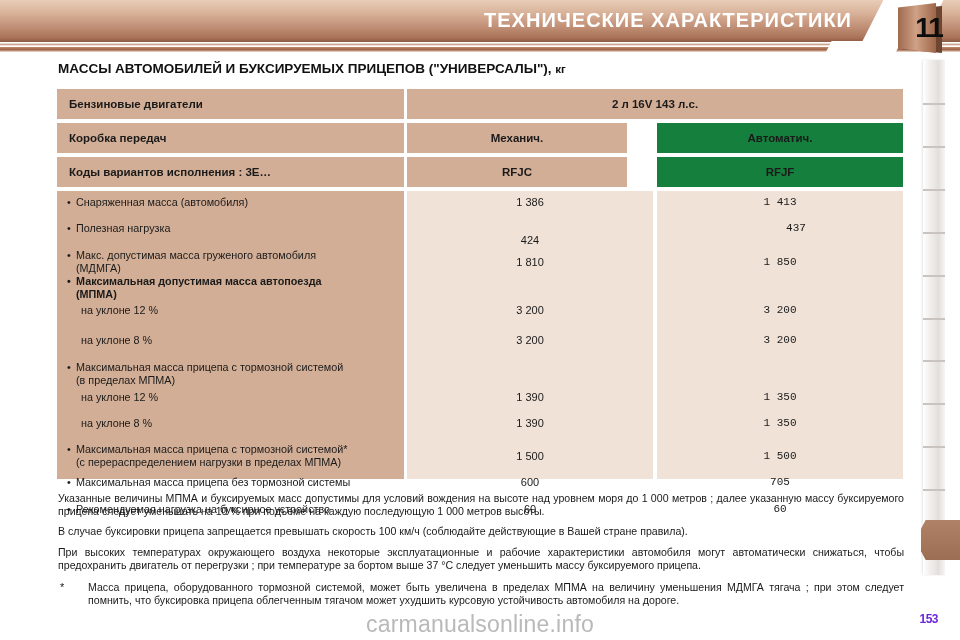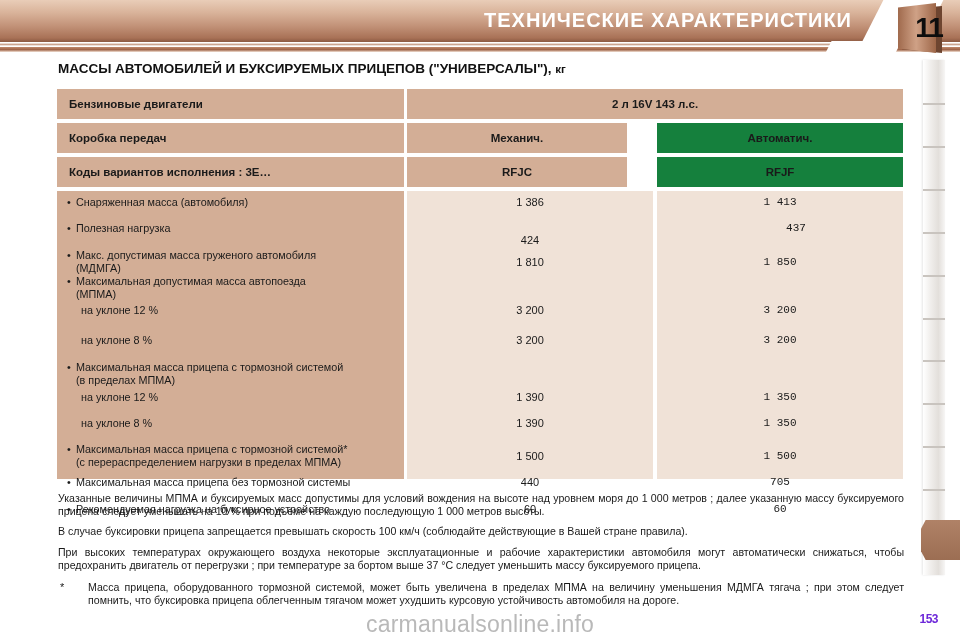--- a/index.html
+++ b/index.html
@@ -296,21 +296,21 @@
       <div class="cell-label-hdr">Коды вариантов исполнения : 3E…</div>
       <div class="cell-v1-hdr">RFJC</div>
       <div class="cell-v2-hdr">RFJF</div>
     </div>
 
     <div id="body-block">
       <div id="col-labels">
           <div class="lbl" style="top: 5px;"><span class="bullet">•</span><span>Снаряженная масса (автомобиля)</span></div>
           <div class="lbl" style="top: 58px;"><span class="bullet">•</span><span>Макс. допустимая масса груженого автомобиля</span><span class="cont">(МДМГА)</span></div>
           <div class="lbl" style="top: 31px;"><span class="bullet">•</span><span>Полезная нагрузка</span></div>
-          <div class="lbl" style="top: 84px;"><span class="bullet">•</span><span>Максимальная допустимая масса автопоезда</span><span class="cont">(МПМА)</span></div>
+          <div class="lbl" style="top: 84px; font-weight: bold;"><span class="bullet">•</span><span>Максимальная допустимая масса автопоезда</span><span class="cont">(МПМА)</span></div>
           <div class="lbl indent" style="top: 113px;"><span>на уклоне 12 %</span></div>
           <div class="lbl indent" style="top: 143px;"><span>на уклоне 8 %</span></div>
           <div class="lbl" style="top: 170px;"><span class="bullet">•</span><span>Максимальная масса прицепа с тормозной системой</span><span class="cont">(в пределах МПМА)</span></div>
           <div class="lbl indent" style="top: 200px;"><span>на уклоне 12 %</span></div>
           <div class="lbl indent" style="top: 226px;"><span>на уклоне 8 %</span></div>
           <div class="lbl" style="top: 252px;"><span class="bullet">•</span><span>Максимальная масса прицепа с тормозной системой*</span><span class="cont">(с перераспределением нагрузки в пределах МПМА)</span></div>
           <div class="lbl" style="top: 285px;"><span class="bullet">•</span><span>Максимальная масса прицепа без тормозной системы</span></div>
           <div class="lbl" style="top: 312px;"><span class="bullet">•</span><span>Рекомендуемая нагрузка на буксирное устройство</span></div>
         </div>
       <div id="col-val1"></div>
@@ -324,21 +324,21 @@
         <div class="val c1" style="top: 113px;">3 200</div>
         <div class="val c2" style="top: 113px;">3 200</div>
         <div class="val c1" style="top: 143px;">3 200</div>
         <div class="val c2" style="top: 143px;">3 200</div>
         <div class="val c1" style="top: 200px;">1 390</div>
         <div class="val c2" style="top: 200px;">1 350</div>
         <div class="val c1" style="top: 226px;">1 390</div>
         <div class="val c2" style="top: 226px;">1 350</div>
         <div class="val c1" style="top: 259px;">1 500</div>
         <div class="val c2" style="top: 259px;">1 500</div>
-        <div class="val c1" style="top: 285px;">440</div>
+        <div class="val c1" style="top: 285px;">600</div>
         <div class="val c2" style="top: 285px;">705</div>
         <div class="val c1" style="top: 312px;">60</div>
         <div class="val c2" style="top: 312px;">60</div>
       </div>
   </div>
 
   <div id="notes">
     <div class="note">Указанные величины МПМА и буксируемых масс допустимы для условий вождения на высоте над уровнем моря до 1 000 метров ; далее указанную массу буксируемого прицепа следует уменьшать на 10 % при подъеме на каждую последующую 1 000 метров высоты.</div>
     <div class="note">В случае буксировки прицепа запрещается превышать скорость 100 км/ч (соблюдайте действующие в Вашей стране правила).</div>
     <div class="note last">При высоких температурах окружающего воздуха некоторые эксплуатационные и рабочие характеристики автомобиля могут автоматически снижаться, чтобы предохранить двигатель от перегрузки ; при температуре за бортом выше 37 °C следует уменьшить массу буксируемого прицепа.</div>

